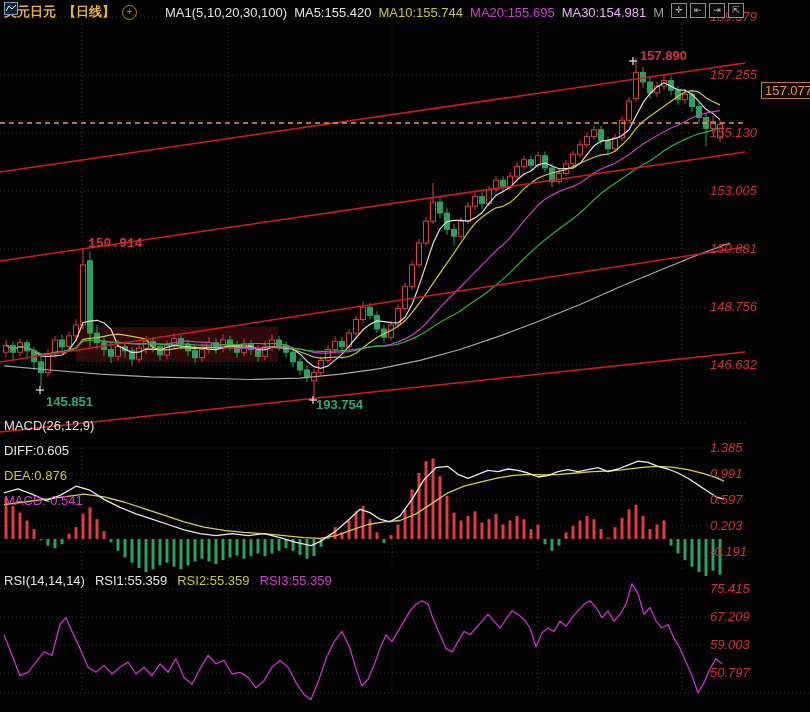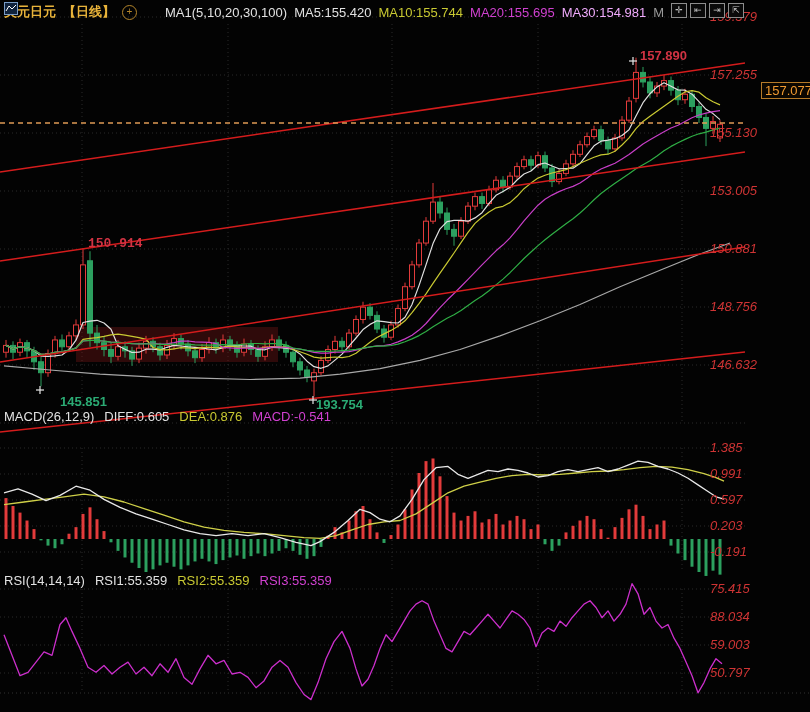--- a/index.html
+++ b/index.html
@@ -415,21 +415,21 @@
     <span class="gy">M</span>
   </div>
 
   <div class="toolbar">
       <div class="tool">✛</div>
       <div class="tool">⇤</div>
       <div class="tool">⇥</div>
       <div class="tool">⇱</div>
     </div>
 
-  <div class="sub-hdr" style="top:409px;">
+  <div class="sub-hdr" style="top:418px;flex-direction:column;">
     <span class="w">MACD(26,12,9)</span>
     <span class="w">DIFF:0.605</span>
     <span class="yl">DEA:0.876</span>
     <span class="mg">MACD:-0.541</span>
   </div>
 
   <div class="sub-hdr" style="top:573px;">
     <span class="w">RSI(14,14,14)</span>
     <span class="w">RSI1:55.359</span>
     <span class="yl">RSI2:55.359</span>
@@ -445,20 +445,20 @@
     <div class="axis-label" style="top: 183px;">153.005</div>
     <div class="axis-label" style="top: 241px;">150.881</div>
     <div class="axis-label" style="top: 299px;">148.756</div>
     <div class="axis-label" style="top: 357px;">146.632</div>
     <div class="axis-label" style="top: 440px;">1.385</div>
     <div class="axis-label" style="top: 466px;">0.991</div>
     <div class="axis-label" style="top: 492px;">0.597</div>
     <div class="axis-label" style="top: 518px;">0.203</div>
     <div class="axis-label" style="top: 544px;">-0.191</div>
     <div class="axis-label" style="top: 581px;">75.415</div>
-    <div class="axis-label" style="top: 609px;">88.034</div>
+    <div class="axis-label" style="top: 609px;">67.209</div>
     <div class="axis-label" style="top: 637px;">59.003</div>
     <div class="axis-label" style="top: 665px;">50.797</div>
     <div class="ann red" style="left: 640px; top: 48px;">157.890</div>
     <div class="ann red" style="left: 88px; top: 236px; font-family: Liberation Mono, monospace;">150.914</div>
-    <div class="ann green" style="left: 60px; top: 394px;">145.851</div>
+    <div class="ann green" style="left: 46px; top: 394px;">145.851</div>
     <div class="ann green" style="left: 316px; top: 397px;">193.754</div>
   </div>
 
 </body></html>

